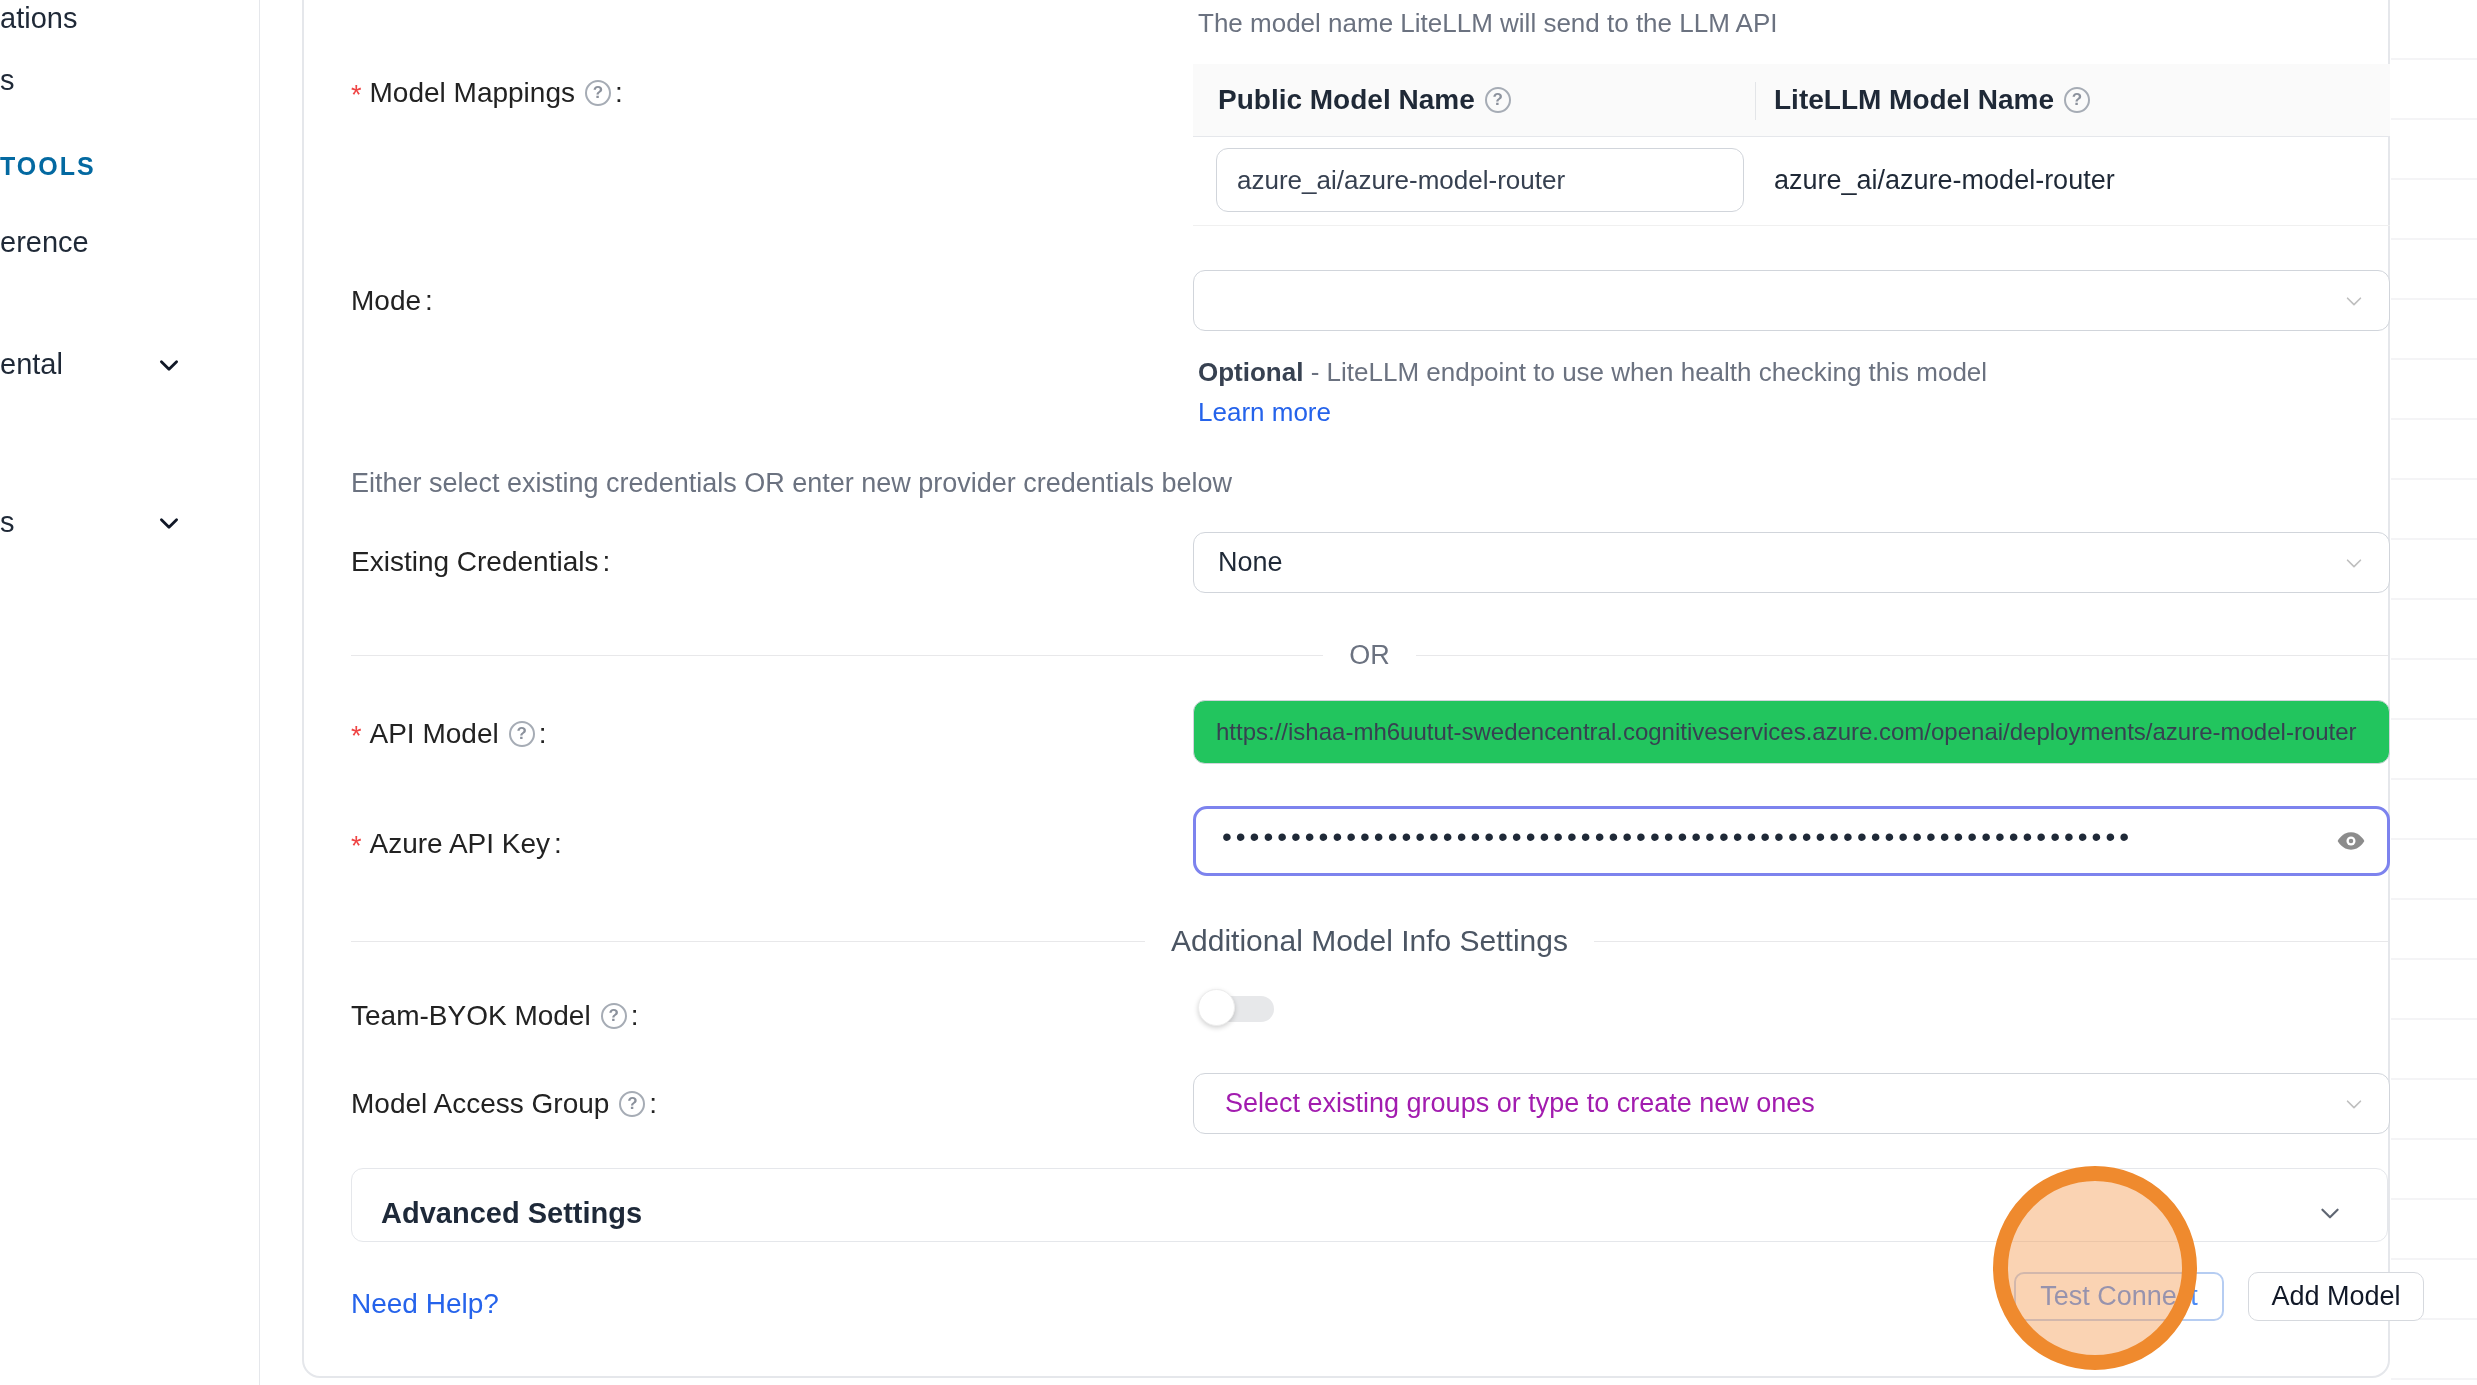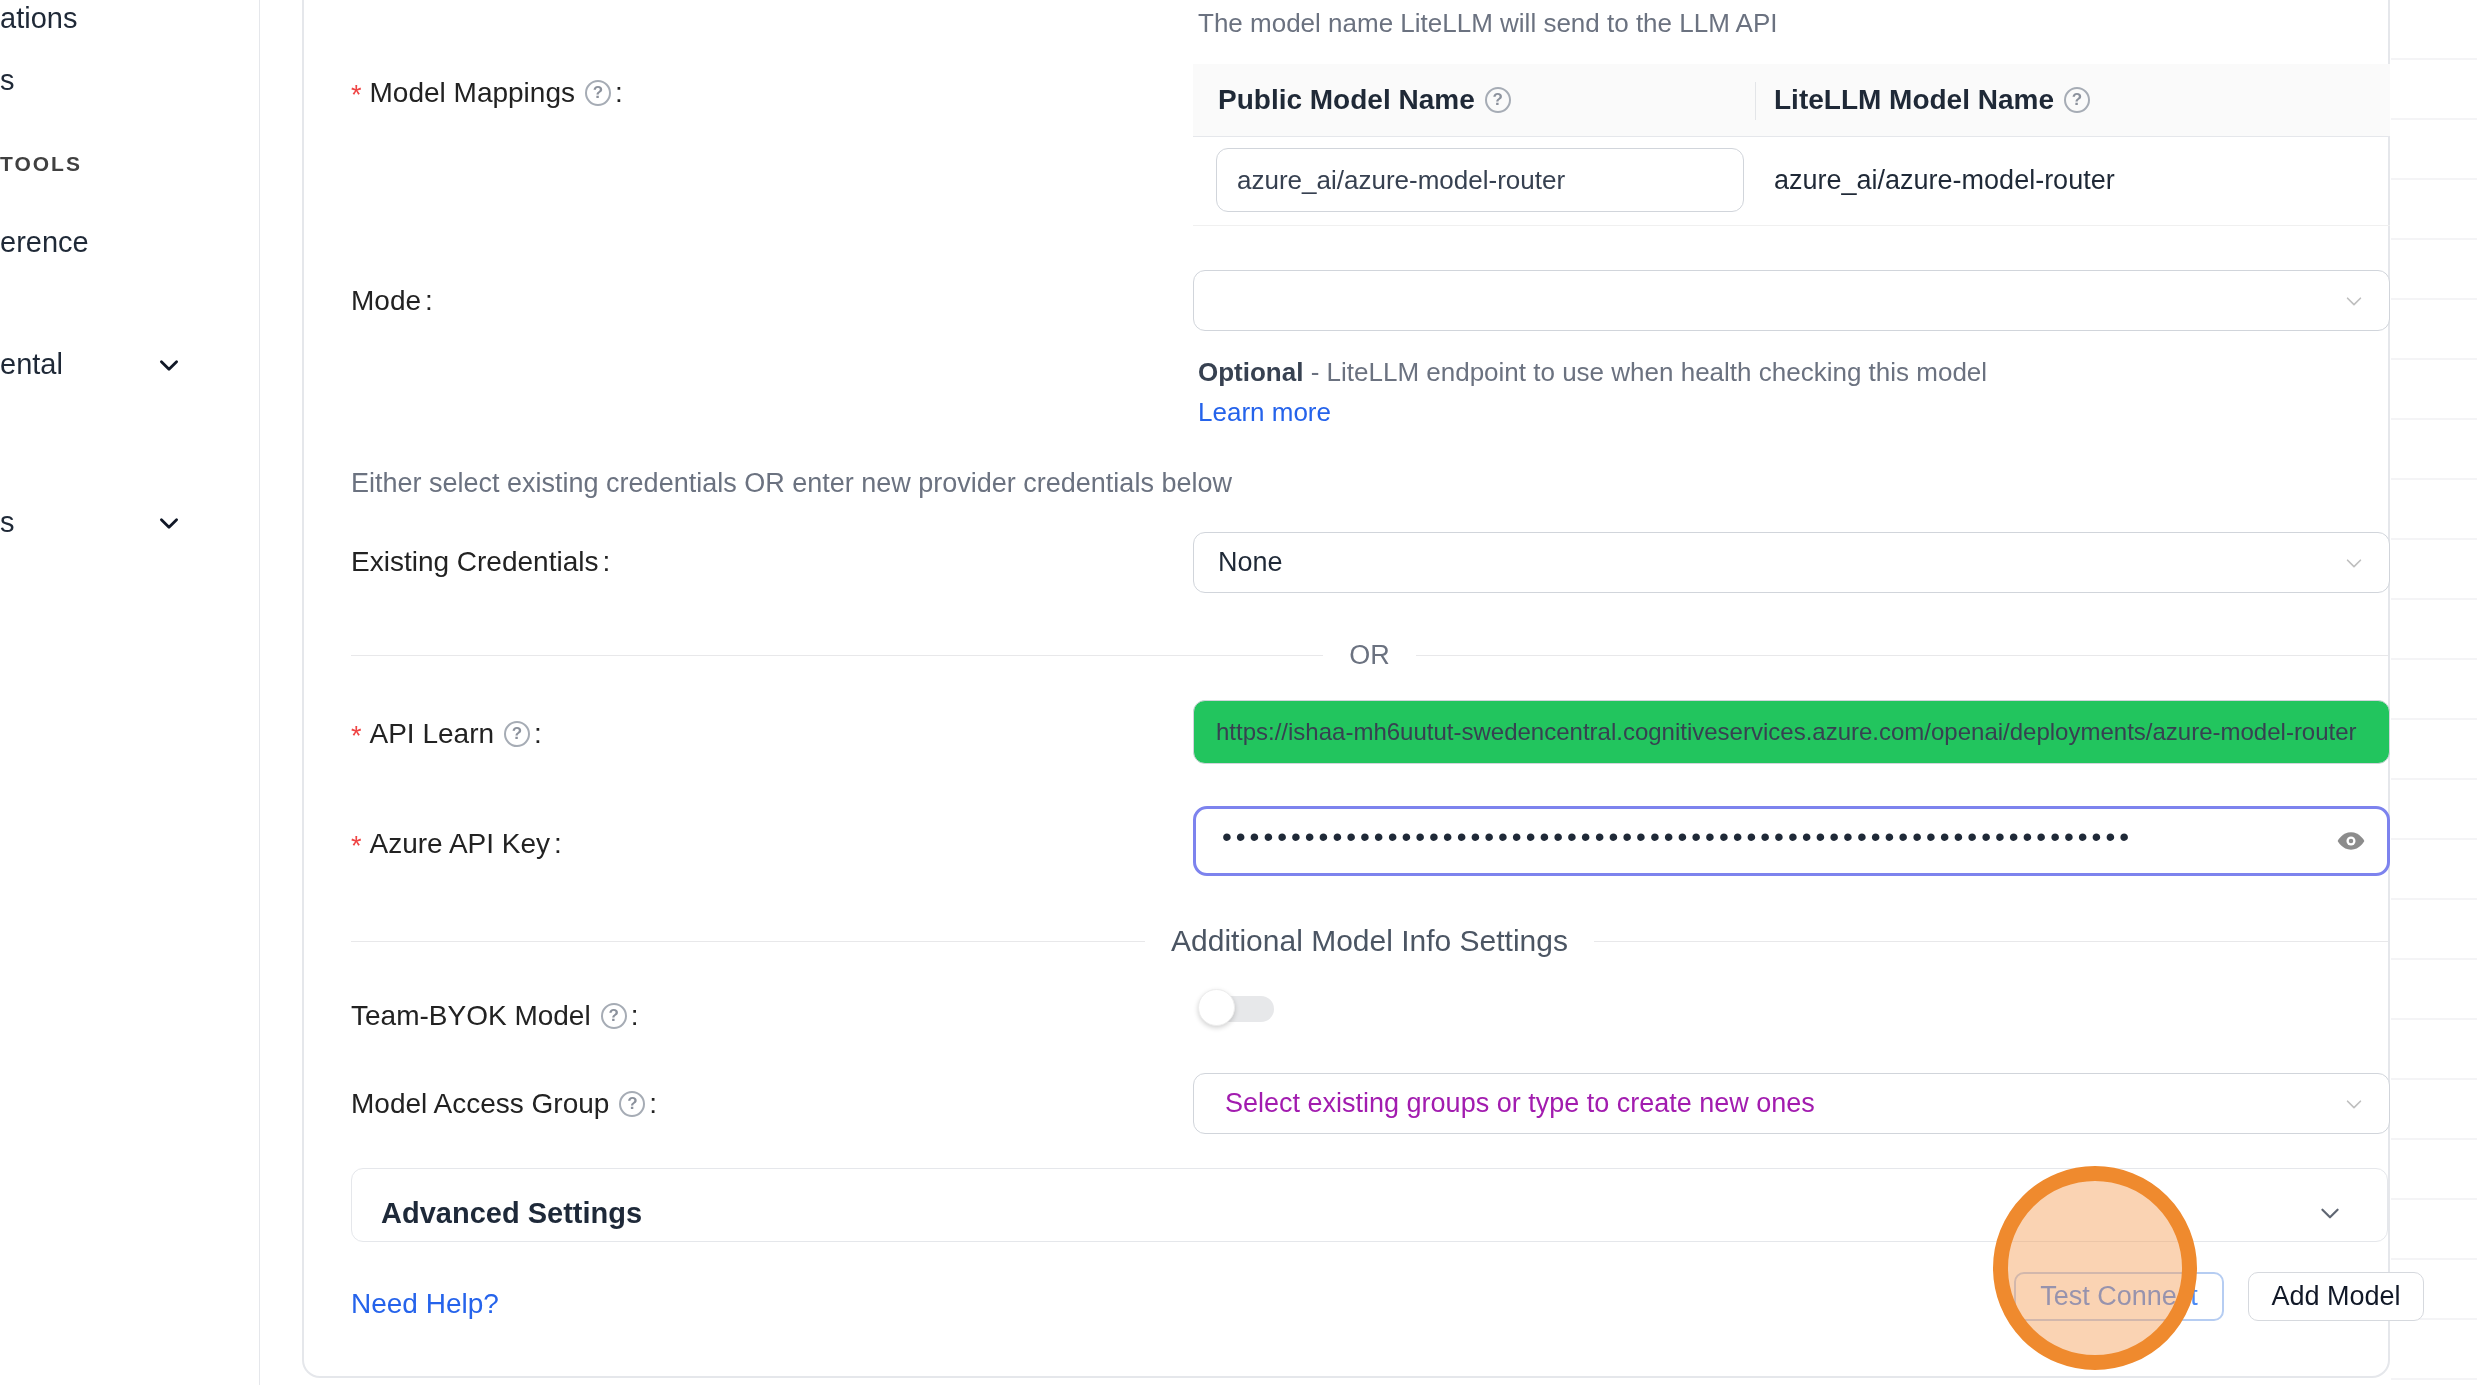--- a/index.html
+++ b/index.html
@@ -3,21 +3,21 @@
 <meta charset="utf-8">
 <style>
   * { box-sizing: border-box; margin: 0; padding: 0; }
   html,body { width: 2477px; height: 1385px; overflow: hidden; background: #ffffff;
               font-family: "Liberation Sans", sans-serif; color: #1f2937; }
 
   
   .sidebar { position: absolute; left: 0; top: 0; width: 260px; height: 1385px;
              background: #fff; border-right: 1px solid #e5e7eb; overflow: hidden; }
   .side-item { position: absolute; left: 0; font-size: 29px; font-weight: 500; color: #1f2937; white-space: nowrap; }
-  .side-section { position: absolute; left: 0; font-size: 21px; font-weight: 600; letter-spacing: 2px; color: #404040; }
+  .side-section { position: absolute; left: 0; font-size: 25px; font-weight: 600; letter-spacing: 2px; color: #0369a1; }
   .side-chev { position: absolute; left: 156px; width: 26px; height: 26px; }
 
   
   .right-bg { position: absolute; left: 2391px; top: 0; width: 86px; height: 1385px;
               background: repeating-linear-gradient(#ffffff 0 58px, #f4f4f6 58px 60px); }
 
   
   .card { position: absolute; left: 302px; top: -60px; width: 2088px; height: 1438px;
           background: #fff; border: 2px solid #e5e7eb; border-radius: 18px; }
 
@@ -178,21 +178,21 @@
 </div>
 
 <div class="abs text-divider" style="top:640px;">
   <div class="line"></div>
     <span class="or-label">OR</span>
     <div class="line"></div>
 </div>
 
 <div class="abs form-label" style="top:715px;">
   <span class="req">*</span>
-  <span>API Learn</span>
+  <span>API Model</span>
   <span class="qicon">?</span>
   <span class="colon">:</span>
 </div>
 <input class="abs text-input" style="top: 700px;" type="text" value="https://ishaa-mh6uutut-swedencentral.cognitiveservices.azure.com/openai/deployments/azure-model-router">
 
 <div class="abs form-label" style="top:825px;">
   <span class="req">*</span>
   <span>Azure API Key</span>
   <span class="colon">:</span>
 </div>

